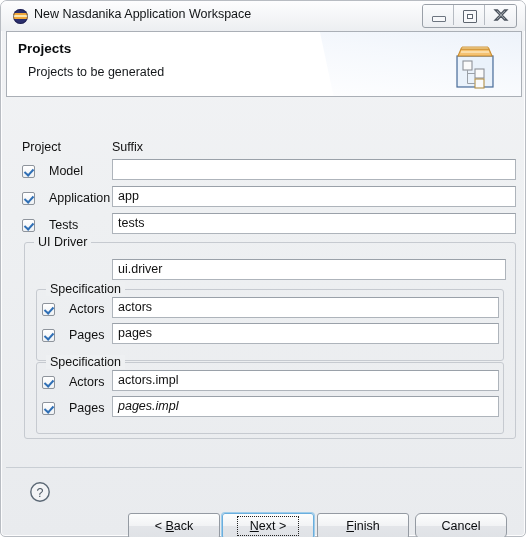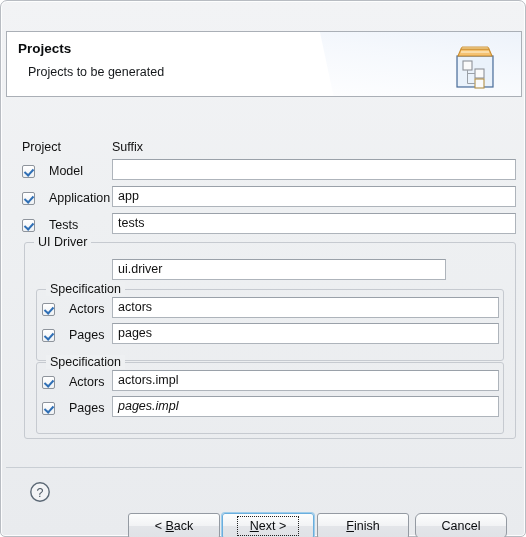--- a/index.html
+++ b/index.html
@@ -288,20 +288,41 @@
     padding: 2px 12px;
   }
   .btn-inner { padding: 2px 12px; }
   .u { text-decoration: underline; }
 </style>
 </head>
 <body>
 
 <div class="window">
 
+  <div class="titlebar">
+    <div class="title-icon"></div>
+    <div class="title-text">New Nasdanika Application Workspace</div>
+    <div class="win-btns">
+      <div class="win-btn">
+        <div class="glyph-min"></div>
+      </div>
+      <div class="win-btn">
+        <div class="glyph-max-outer">
+          <div class="glyph-max-inner"></div>
+        </div>
+      </div>
+      <div class="win-btn">
+        <div class="glyph-close">
+          <svg width="16" height="14" viewBox="0 0 16 14">
+            <path d="M2 2 L7 7 L2 12 L4.5 12 L8 8.4 L11.5 12 L14 12 L9 7 L14 2 L11.5 2 L8 5.6 L4.5 2 Z" fill="none" stroke="#4a525c" stroke-width="1.3"></path>
+          </svg>
+        </div>
+      </div>
+    </div>
+  </div>
 
   <div class="content">
 
     <div class="banner">
       <div class="banner-sheen"></div>
       <div class="banner-title">Projects</div>
       <div class="banner-sub">Projects to be generated</div>
       <div class="banner-icon">
         <svg width="52" height="46" viewBox="0 0 52 46">
 
@@ -339,21 +360,21 @@
 
       <div class="row" style="top:117px;">
         <div class="cb checked"></div>
         <div class="cb-label">Tests</div>
       </div>
       <div class="tfield" style="left:106px; top:116px; width:404px;">tests</div>
 
       <div class="group" style="left:18px; top:145px; width:492px; height:197px;">
         <div class="group-title">UI Driver</div>
       </div>
-      <div class="tfield" style="left:106px; top:162px; width:334px;">ui.driver</div>
+      <div class="tfield" style="left:106px; top:162px; width:394px;">ui.driver</div>
 
       <div class="group" style="left:30px; top:192px; width:468px; height:72px;">
         <div class="group-title">Specification</div>
       </div>
       <div class="row" style="left:36px; top:201px;">
         <div class="cb checked"></div>
         <div class="cb-label">Actors</div>
       </div>
       <div class="tfield" style="left:106px; top:200px; width:387px;">actors</div>
 

